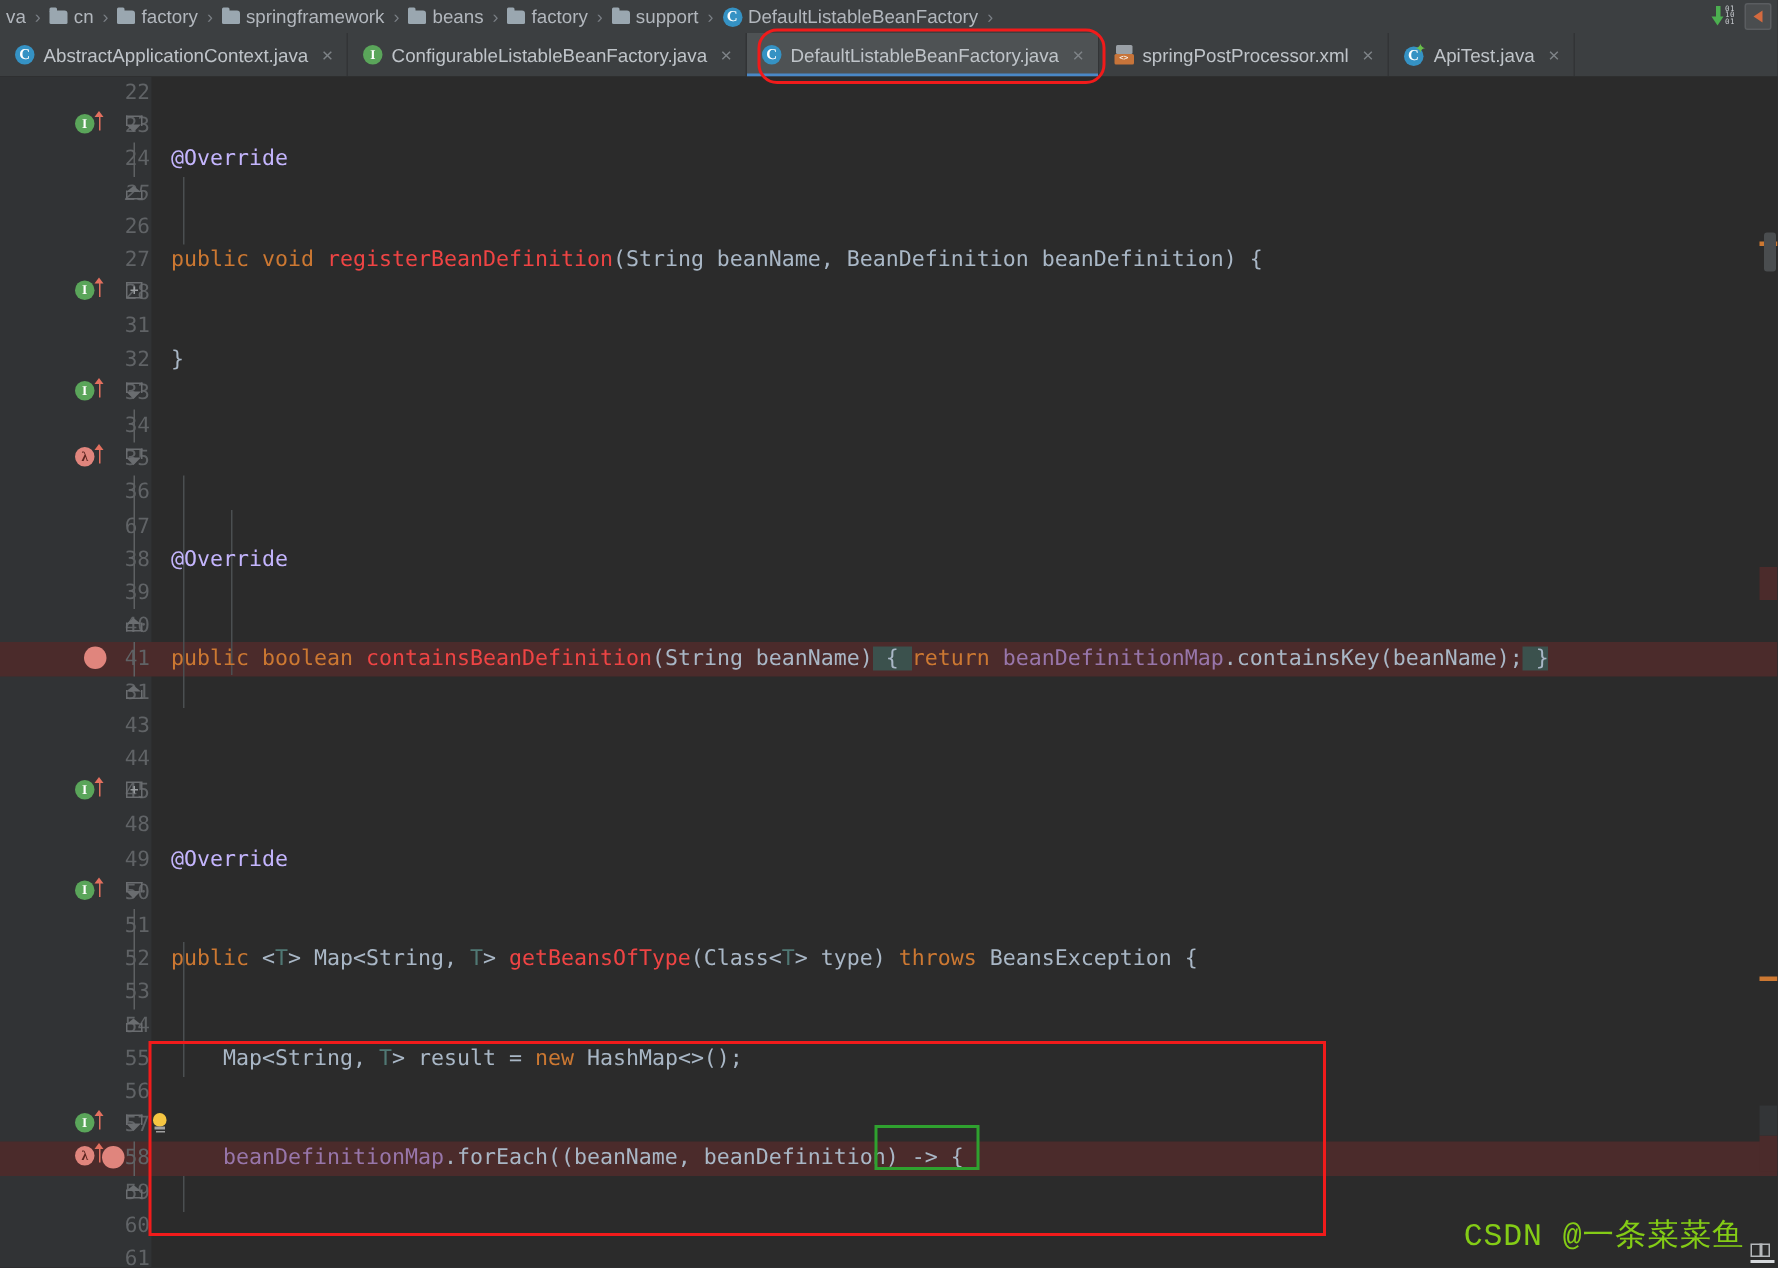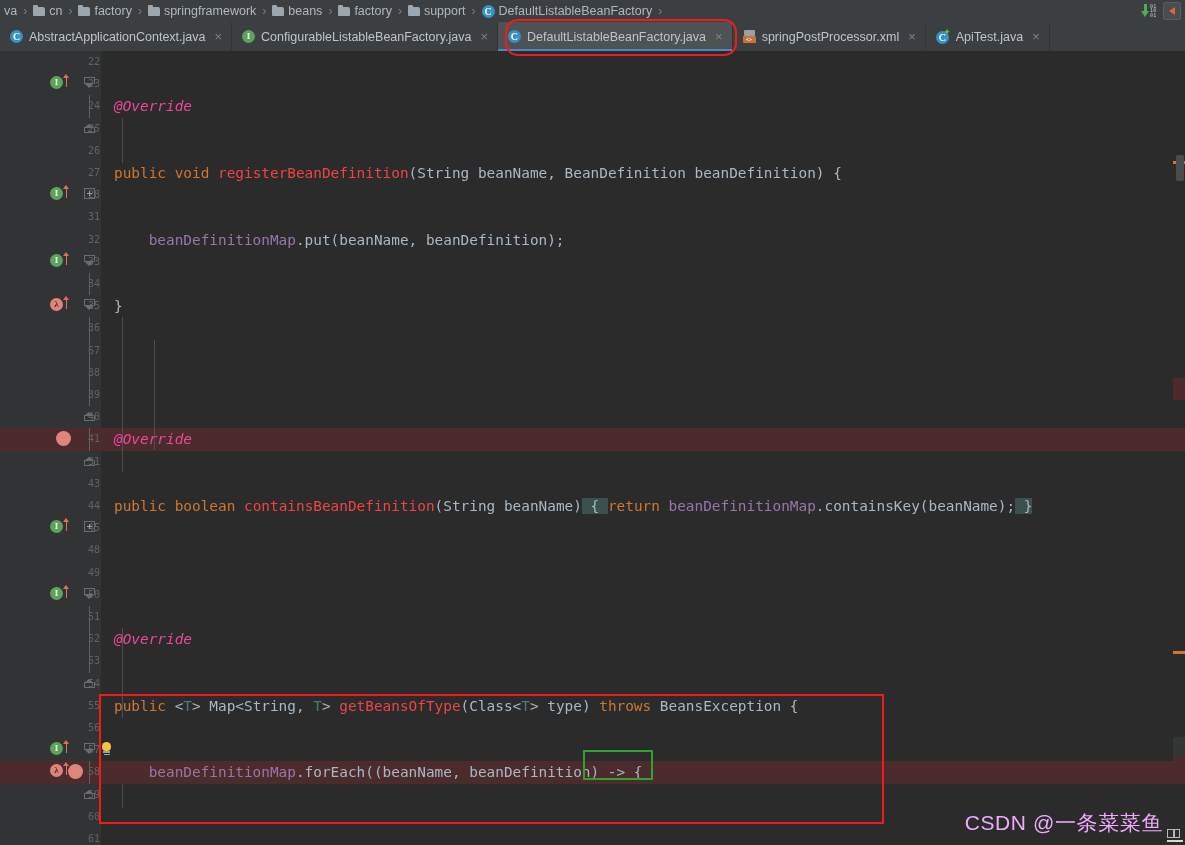--- a/index.html
+++ b/index.html
@@ -80,21 +80,21 @@
 
   
   .editor{position:relative;height:794px;background:#2b2b2b;overflow:hidden;}
   .marker-strip{position:absolute;left:0;top:0;width:6px;height:100%;background:#313335;}
   .gutter{position:absolute;left:0;top:0;width:100px;height:100%;background:#313335;}
   .gutter-border{position:absolute;left:100px;top:0;width:1px;height:100%;background:#313335;}
 
   .row{position:relative;height:22.2px;}
   .lineno{
     position:absolute;right:0;top:0;width:46px;text-align:right;
-    color:#606366;font-size:10px;line-height:22.2px;font-family:"DejaVu Sans Mono",monospace;
+    color:#606366;font-size:14px;line-height:22.2px;font-family:"DejaVu Sans Mono",monospace;
   }
   .g-ico{position:absolute;left:50px;top:3px;width:17px;height:17px;}
   .ov-ico{width:13px;height:13px;border-radius:50%;background:#5aa55a;color:#fff;
     font-family:"Liberation Serif",serif;font-size:9px;font-weight:bold;line-height:13px;text-align:center;}
   .lam-ico{width:13px;height:13px;border-radius:50%;background:#e0857d;color:#5c2420;
     font-family:"Liberation Serif",serif;font-size:9px;font-weight:bold;line-height:13px;text-align:center;}
   .up-arrow{position:absolute;left:13px;top:-2px;width:7px;height:14px;}
   .up-arrow .s{position:absolute;left:2.5px;top:3px;width:1.5px;height:10px;background:#e3705f;}
   .up-arrow .h{position:absolute;left:0;top:0;width:0;height:0;
      border-left:3.2px solid transparent;border-right:3.2px solid transparent;border-bottom:4.5px solid #e3705f;}
@@ -124,42 +124,42 @@
     position:absolute;left:104px;top:0;right:0;
     font-family:"DejaVu Sans Mono",monospace;font-size:14.4px;line-height:22.2px;
     color:#a9b7c6;white-space:pre;
   }
   .cl{height:22.2px;white-space:pre;padding-left:10px;}
   .rowbg-err{position:absolute;left:0;right:0;height:22.2px;background:#4b2b2b;}
   .indent{position:absolute;width:1px;height:22.2px;background:#4b4f51;}
 
   
   .kw{color:#cc7832;}
-  .anno{color:#ec4899;font-style:italic;}
+  .anno{color:#c4b5fd;}
   .meth{color:#ef4444;}
   .fld{color:#9876aa;}
   .typ{color:#a9b7c6;}
   .gen{color:#507874;}
   .hl-brace{background:#3b514d;}
 
   
   .code-redbox{
     position:absolute;left:99px;top:694px;width:781px;height:126px;
     border:2.5px solid #f11b1b;pointer-events:none;z-index:30;
   }
   .green-box{
     position:absolute;left:583px;top:750px;width:66px;height:26px;
     border:2.5px solid #2fa12f;pointer-events:none;z-index:31;
   }
   .scroll-thumb{position:absolute;right:1px;width:8px;background:#4a4d4f;border-radius:2px;}
   .err-stripe{position:absolute;right:0;width:12px;height:3px;}
 
   .watermark{
     position:absolute;right:22px;bottom:8px;
-    font-family:Liberation Sans, sans-serif;font-size:21px;color:#f0abfc;
+    font-family:Liberation Mono, monospace;font-size:21px;color:#84cc16;
     letter-spacing:.6px;z-index:25;
   }
   .corner-ico{position:absolute;right:2px;bottom:2px;width:16px;height:14px;z-index:26;}
   .corner-ico .a{position:absolute;left:0;top:0;width:13px;height:9px;border:1.5px solid #b5b8bb;box-sizing:border-box;}
   .corner-ico .b{position:absolute;left:6px;top:0;width:1.5px;height:9px;background:#b5b8bb;}
   .corner-ico .c{position:absolute;left:0;top:11px;width:16px;height:2px;background:#d5d8db;}
 </style>
 </head>
 <body>
 
@@ -520,28 +520,28 @@
 
     <div class="indent" style="left:122px;top:66.6px;height:45px;"></div>
     <div class="indent" style="left:122px;top:266.4px;height:155px;"></div>
     <div class="indent" style="left:154px;top:288.6px;height:110px;"></div>
     <div class="indent" style="left:122px;top:577.2px;height:90px;"></div>
     <div class="indent" style="left:122px;top:732.6px;height:24px;"></div>
 
     <div class="code">
       <div class="cl"><span class="anno">@Override</span></div>
       <div class="cl"><span class="kw">public</span> <span class="kw">void</span> <span class="meth">registerBeanDefinition</span>(<span class="typ">String</span> beanName, <span class="typ">BeanDefinition</span> beanDefinition) {</div>
-      <div class="cl">    <span class="fld">beanDefinitionMap</span>.put(beanName, beanDefinition);</div>
       <div class="cl">}</div>
       <div class="cl"> </div>
       <div class="cl"><span class="anno">@Override</span></div>
       <div class="cl"><span class="kw">public</span> <span class="kw">boolean</span> <span class="meth">containsBeanDefinition</span>(<span class="typ">String</span> beanName)<span class="hl-brace"> { </span><span class="kw">return</span> <span class="fld">beanDefinitionMap</span>.containsKey(beanName);<span class="hl-brace"> }</span></div>
       <div class="cl"> </div>
       <div class="cl"><span class="anno">@Override</span></div>
       <div class="cl"><span class="kw">public</span> &lt;<span class="gen">T</span>&gt; Map&lt;String, <span class="gen">T</span>&gt; <span class="meth">getBeansOfType</span>(Class&lt;<span class="gen">T</span>&gt; type) <span class="kw">throws</span> BeansException {</div>
+      <div class="cl">    Map&lt;String, <span class="gen">T</span>&gt; result = <span class="kw">new</span> HashMap&lt;&gt;();</div>
       <div class="cl">    <span class="fld">beanDefinitionMap</span>.forEach((beanName, beanDefinition) -&gt; {</div>
       
       
       
       
       
       
       
       
       

